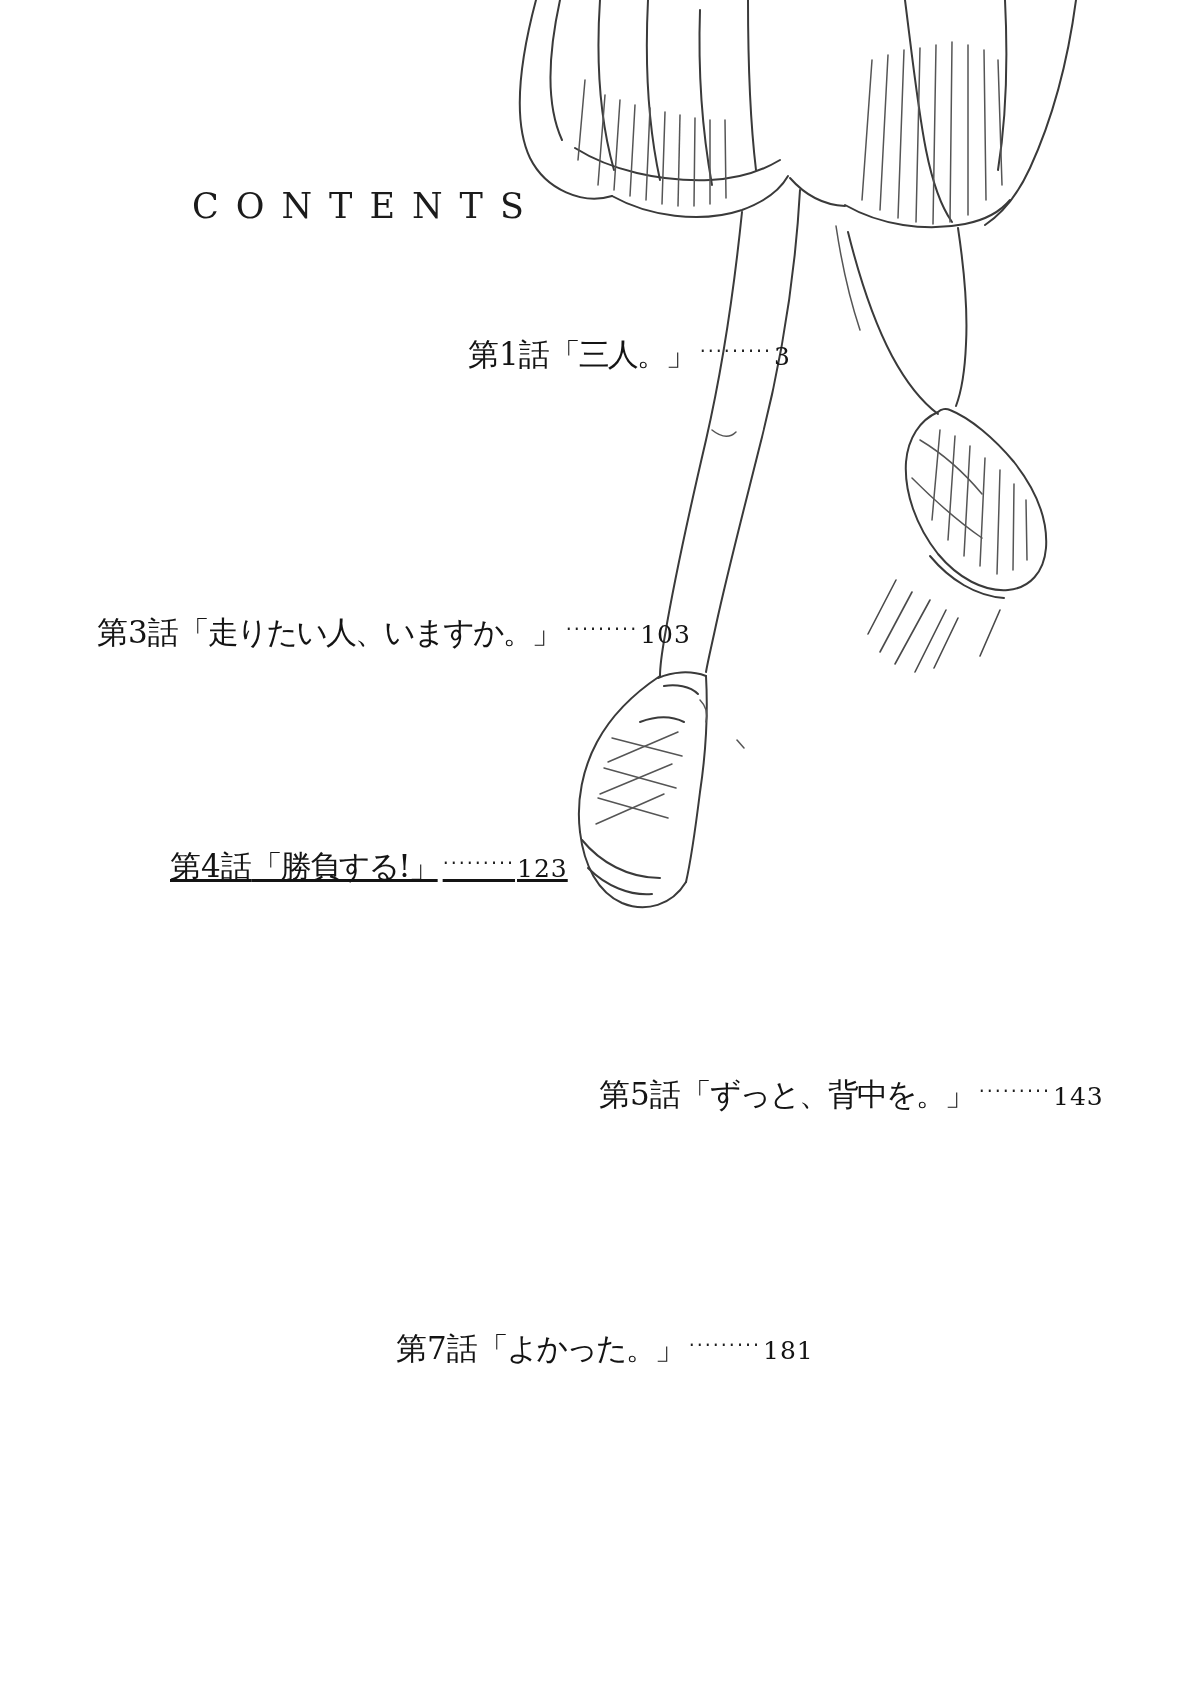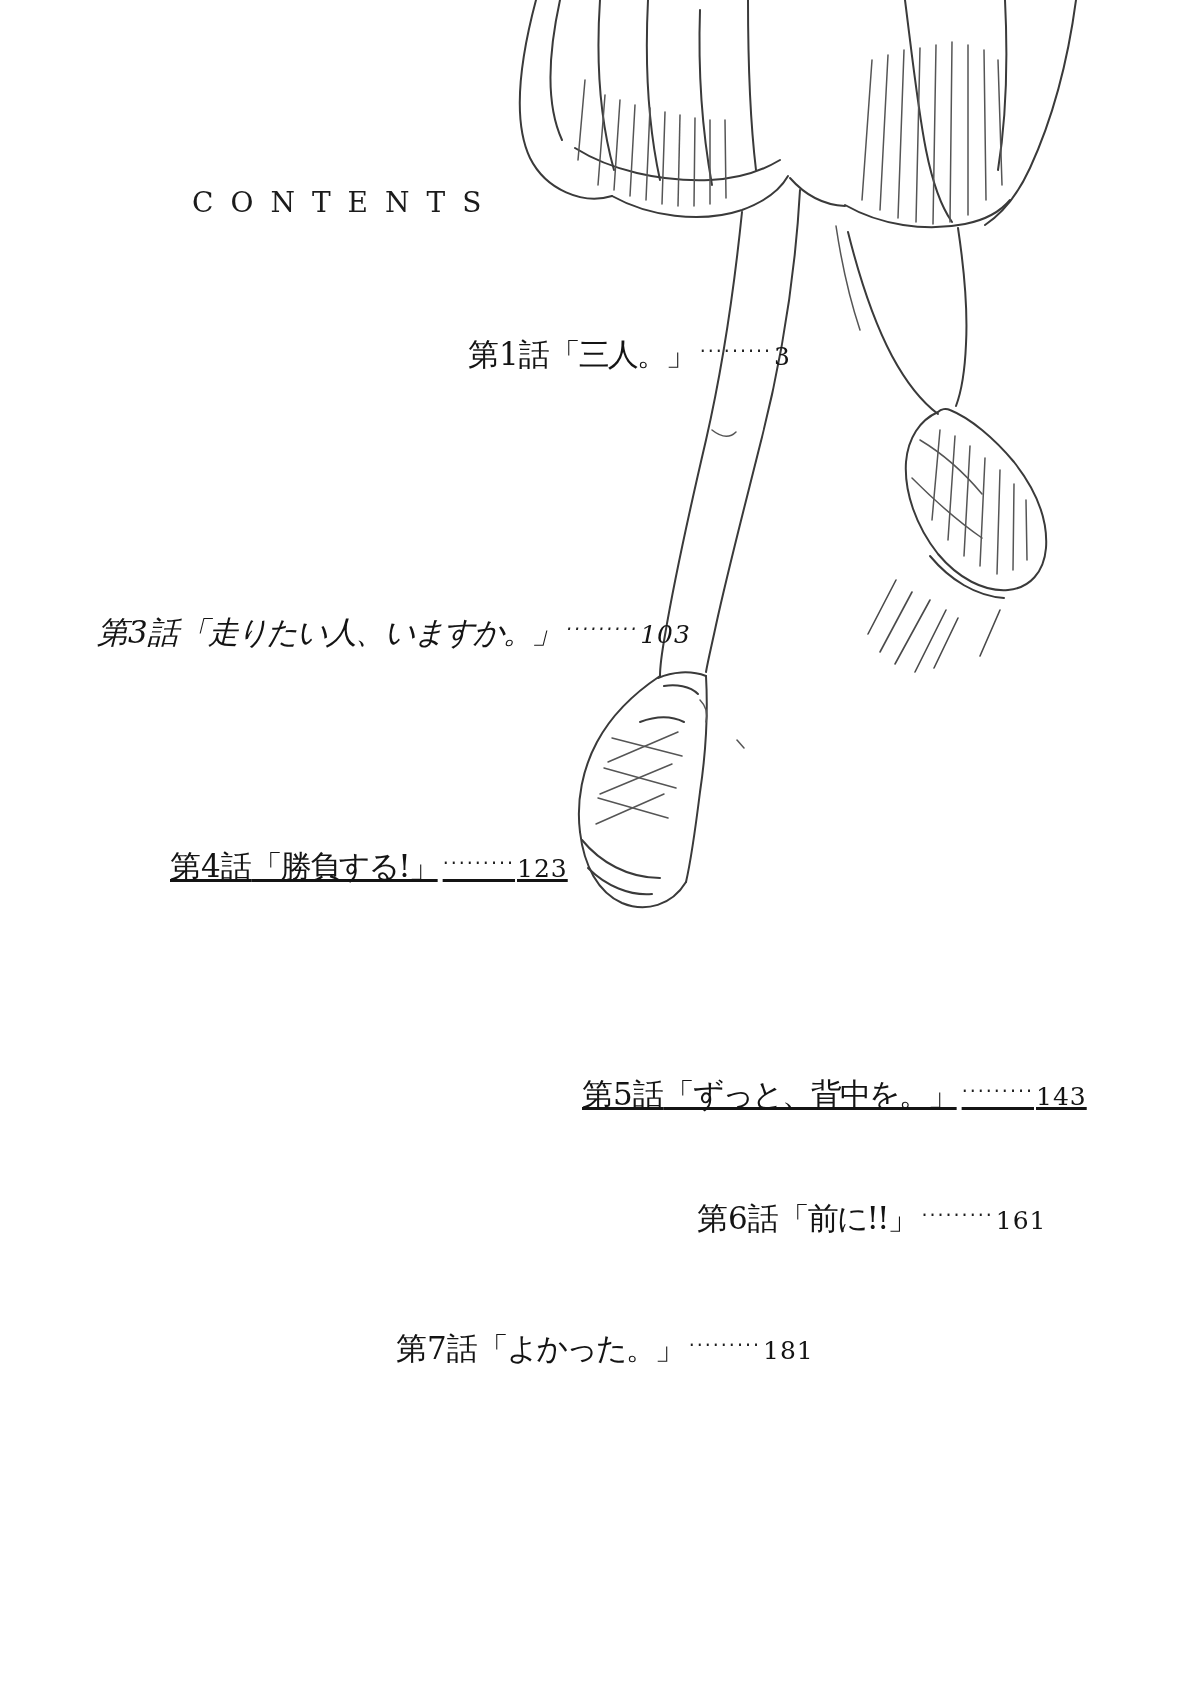--- a/index.html
+++ b/index.html
@@ -12,21 +12,21 @@
   }
   .page { position:absolute; inset:0; width:1200px; height:1700px; }
 
   .sketch {
     position:absolute; left:0; top:0; width:1200px; height:1700px;
     z-index:0;
   }
 
   .contents-title {
     position:absolute; left:192px; top:186px;
-    font-size:28px; letter-spacing:17px;
+    font-size:35px; letter-spacing:17px;
     color:#1b1b1b; z-index:2;
   }
 
   .toc-entry {
     position:absolute; z-index:2;
     white-space:nowrap;
     color:#141414;
     font-size:31px;
     line-height:1.2;
     font-family:"DejaVu Serif","Liberation Serif",serif;
@@ -36,23 +36,23 @@
   .toc-entry .dots{
     font-size:19px; letter-spacing:2px;
     vertical-align:7px; margin-left:5px; margin-right:2px;
     color:#1e1e1e;
     font-family:"DejaVu Sans","Liberation Sans",sans-serif;
   }
   .toc-entry .pg  { font-size:25px; letter-spacing:1px; }
 
   .e1 { left:468px; top:336px; }
   .e2 { left:172px; top:446px; }
-  .e3 { left:97px;  top:614px;font-style:italic; }
+  .e3 { left:97px;  top:614px; }
   .e4 { left:170px; top:848px;text-decoration:underline; }
-  .e5 { left:582px; top:1076px;text-decoration:underline; }
+  .e5 { left:599px; top:1076px; }
   .e6 { left:697px; top:1200px; }
   .e7 { left:396px; top:1330px; }
 
   svg .ln   { fill:none; stroke:#3a3a3a; stroke-width:2;   stroke-linecap:round; }
   svg .sh   { fill:none; stroke:#555555; stroke-width:1.5; stroke-linecap:round; }
   svg .spd  { fill:none; stroke:#4a4a4a; stroke-width:1.6; stroke-linecap:round; }
 </style>
 </head>
 <body>
 
@@ -166,21 +166,18 @@
   </div>
 
   <div class="toc-entry e4">
     <span class="ch">第4話</span><span class="ti">「勝負する!」</span><span class="dots">·········</span><span class="pg">123</span>
   </div>
 
   <div class="toc-entry e5">
     <span class="ch">第5話</span><span class="ti">「ずっと、背中を。」</span><span class="dots">·········</span><span class="pg">143</span>
   </div>
 
-  <div class="toc-entry e6">
-    <span class="ch">第6話</span><span class="ti">「前に!!」</span><span class="dots">·········</span><span class="pg">161</span>
-  </div>
 
   <div class="toc-entry e7">
     <span class="ch">第7話</span><span class="ti">「よかった。」</span><span class="dots">·········</span><span class="pg">181</span>
   </div>
 
 </div>
 
 </body></html>

